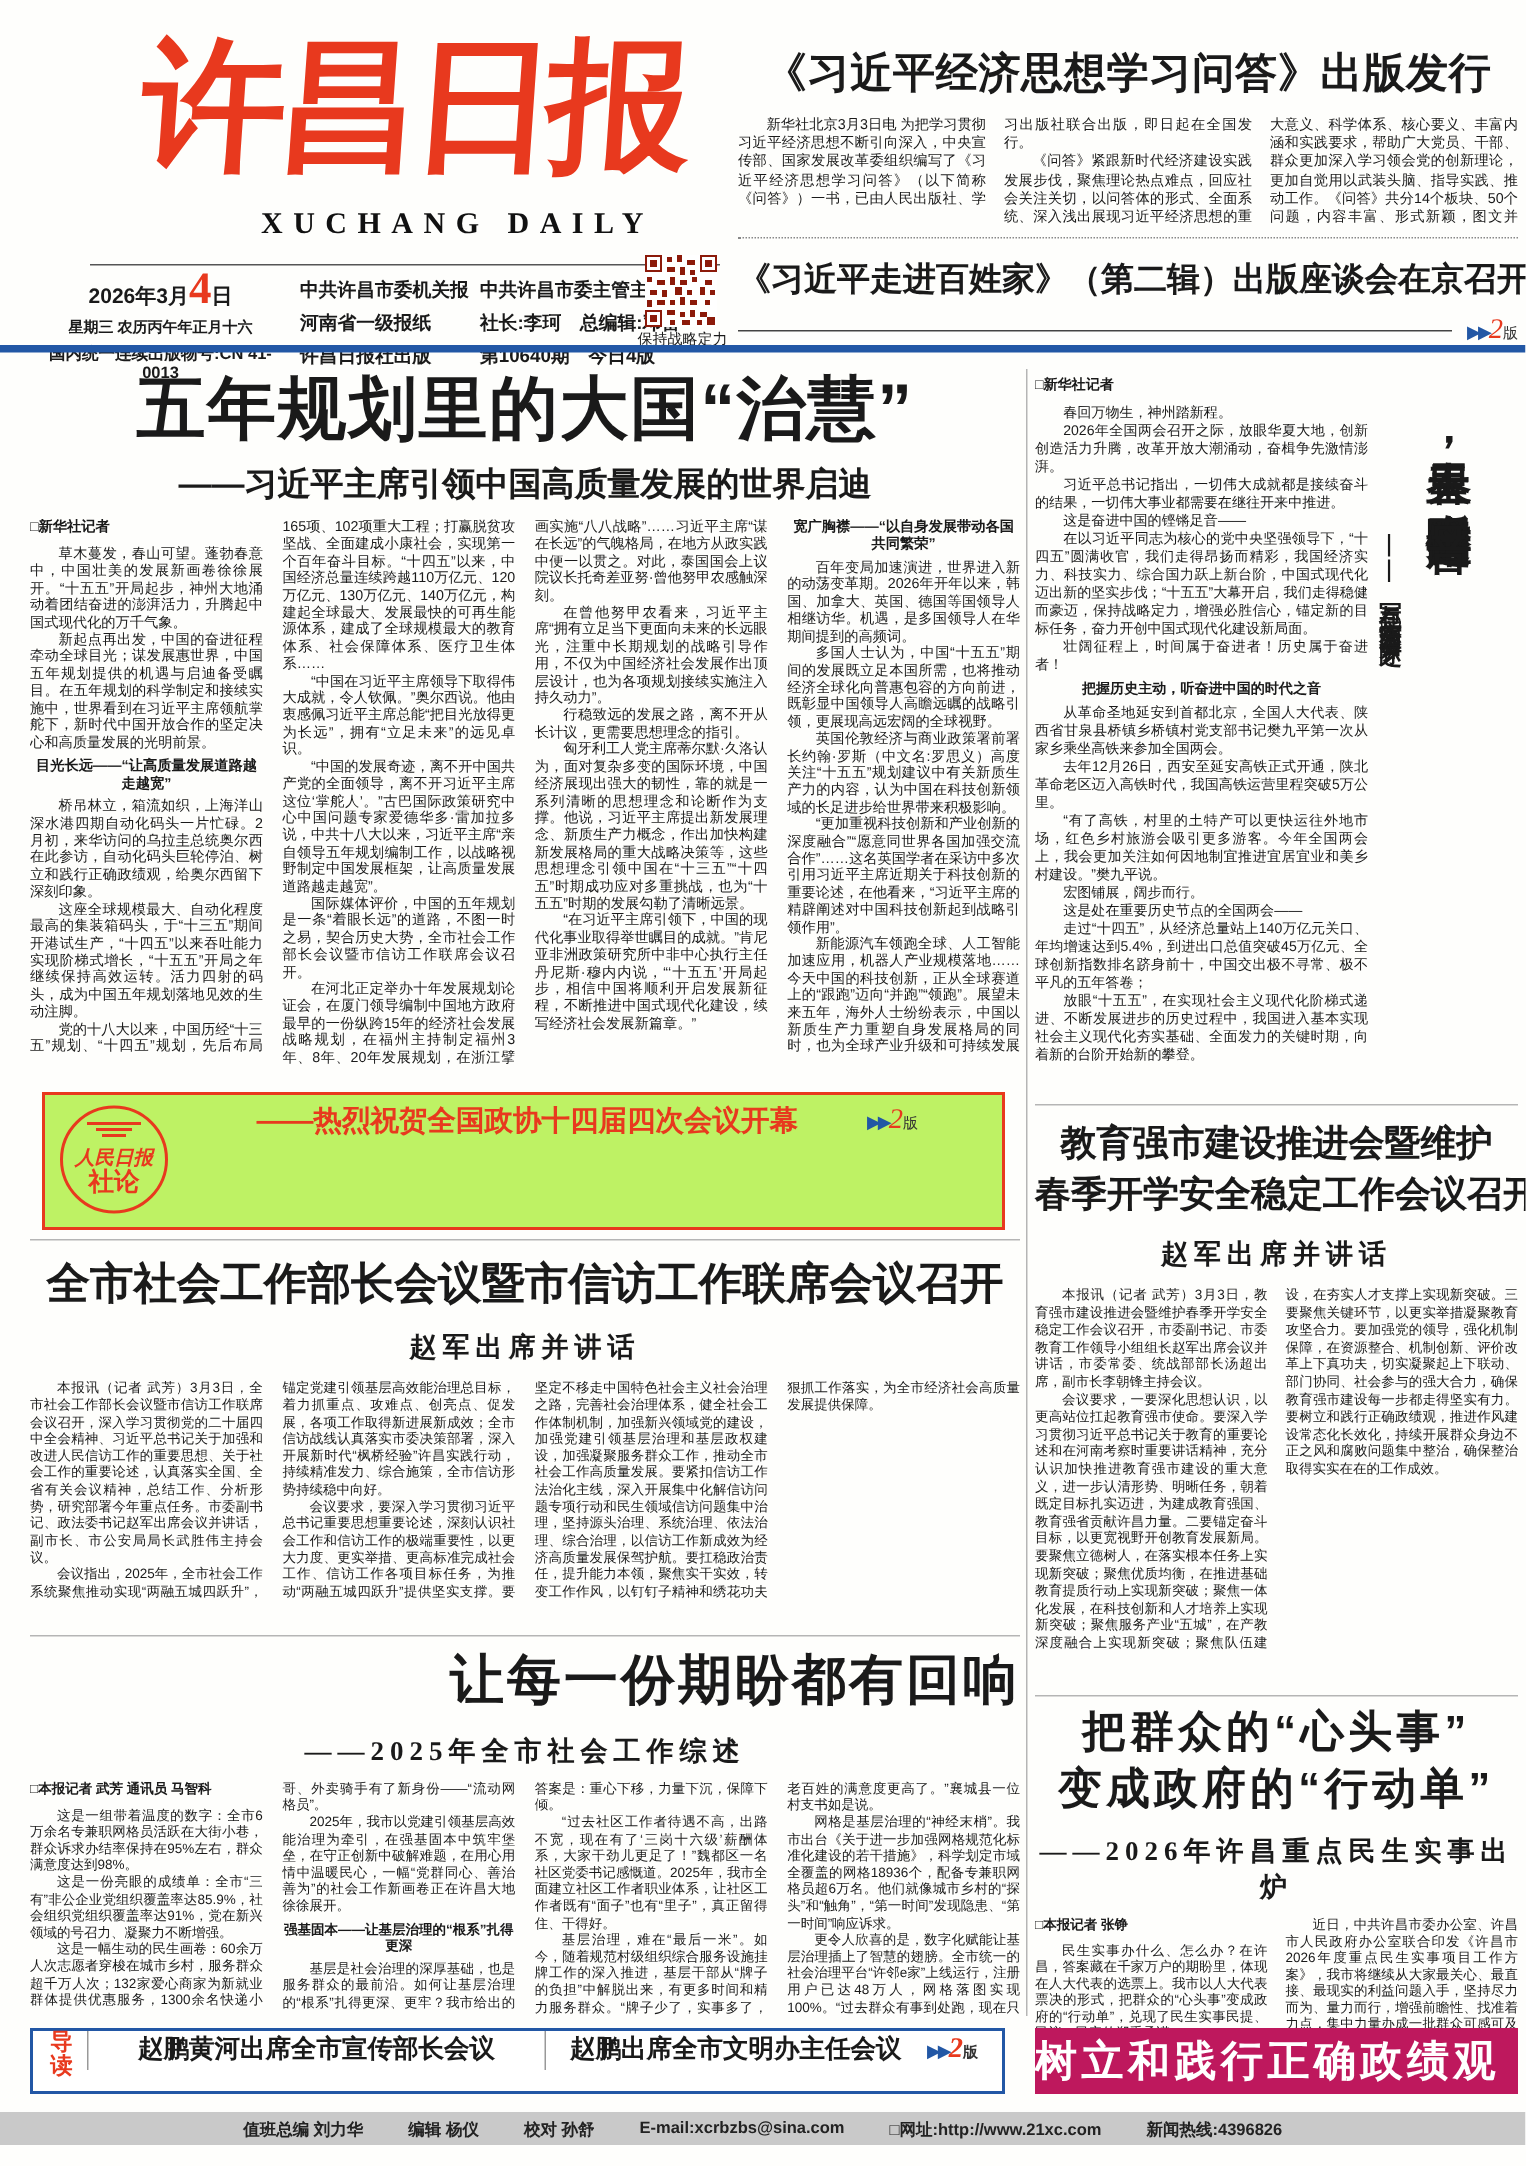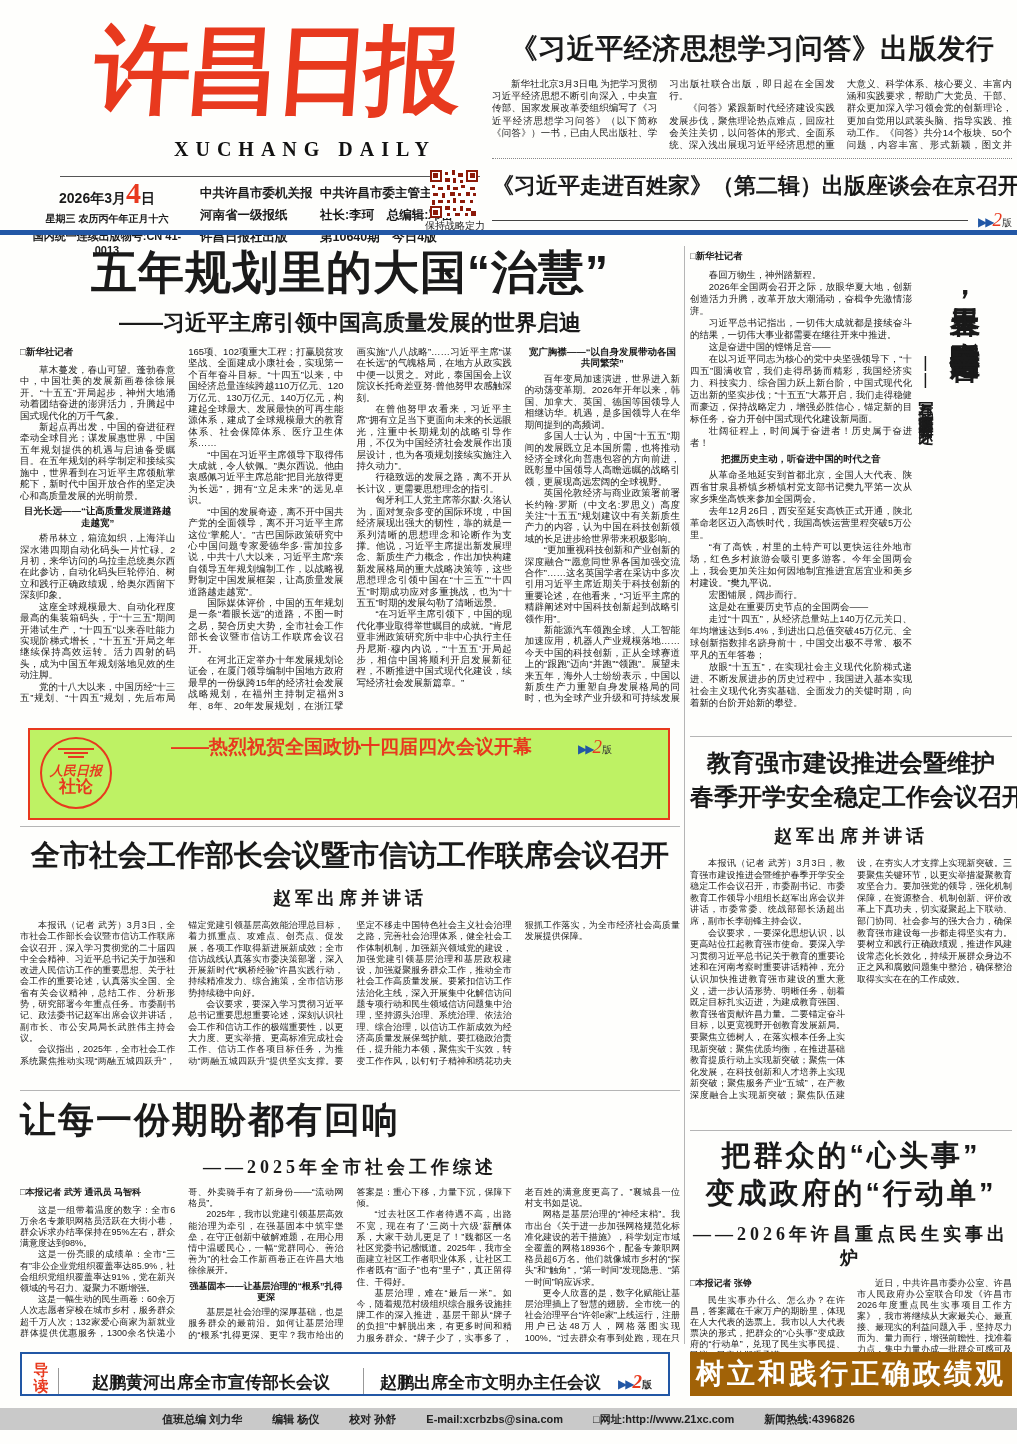--- a/index.html
+++ b/index.html
@@ -68,33 +68,33 @@
              letter-spacing:4px;margin-top:10px;}
   .edu-body{margin-top:10px;height:252px;column-count:2;column-gap:12px;column-fill:auto;
             font-size:9px;line-height:11.6px;text-align:justify;overflow:hidden;}
   
   .soc{left:20px;top:836px;width:660px;}
   .soc-h{font-size:29px;font-weight:900;text-align:center;white-space:nowrap;}
   .soc-body{margin-top:10px;height:158px;column-count:4;column-gap:13px;column-fill:auto;
             font-size:9px;line-height:11.3px;text-align:justify;overflow:hidden;}
   
   .rev{left:20px;top:1096px;width:660px;}
-  .rev-h{font-size:36px;font-weight:900;text-align:left;letter-spacing:2px;}
+  .rev-h{font-size:36px;font-weight:900;text-align:right;letter-spacing:2px;}
   .rev-body{margin-top:8px;height:164px;column-count:4;column-gap:13px;column-fill:auto;
             font-size:9px;line-height:11.2px;text-align:justify;overflow:hidden;}
   
   .min{left:690px;top:1136px;width:322px;}
   .min-h{font-size:29px;font-weight:900;text-align:center;line-height:38px;letter-spacing:3px;white-space:nowrap;}
   .min-body{margin-top:8px;height:88px;column-count:2;column-gap:12px;column-fill:auto;
             font-size:9px;line-height:11px;text-align:justify;overflow:hidden;}
   
-  .banner{left:690px;top:1352px;width:322px;height:44px;background:#a16207;color:#fff;
-          font-size:28px;font-weight:900;text-align:center;line-height:44px;letter-spacing:3px;}
+  .banner{left:690px;top:1352px;width:322px;height:44px;background:#be185d;color:#fff;
+          font-size:28px;font-weight:900;line-height:44px;letter-spacing:3px;}
   .guide{left:20px;top:1352px;width:650px;height:44px;border:2px solid #2257a5;box-sizing:border-box;
-         display:flex;align-items:flex-end;background:#fff;}
+         display:flex;align-items:flex-start;background:#fff;}
   .guide-label{width:18px;margin-left:10px;font-size:15px;line-height:16px;font-weight:900;color:#e8391e;
                word-break:break-all;text-align:center;}
   .guide-div{width:1px;height:26px;background:#999;}
   .guide-item{flex:1;text-align:center;font-size:17px;font-weight:bold;}
   .footer{left:0;top:1408px;width:1017px;height:22px;background:#c9c9c9;display:flex;justify-content:center;
           align-items:center;gap:30px;font-size:11px;font-weight:bold;color:#222;}
   
   .para{margin:0;text-indent:2em;}
   .para.byline{text-indent:0;font-weight:bold;margin-bottom:0.7em;}
   .para.subhead{text-indent:0;text-align:center;font-weight:900;margin:0.45em 0;}

